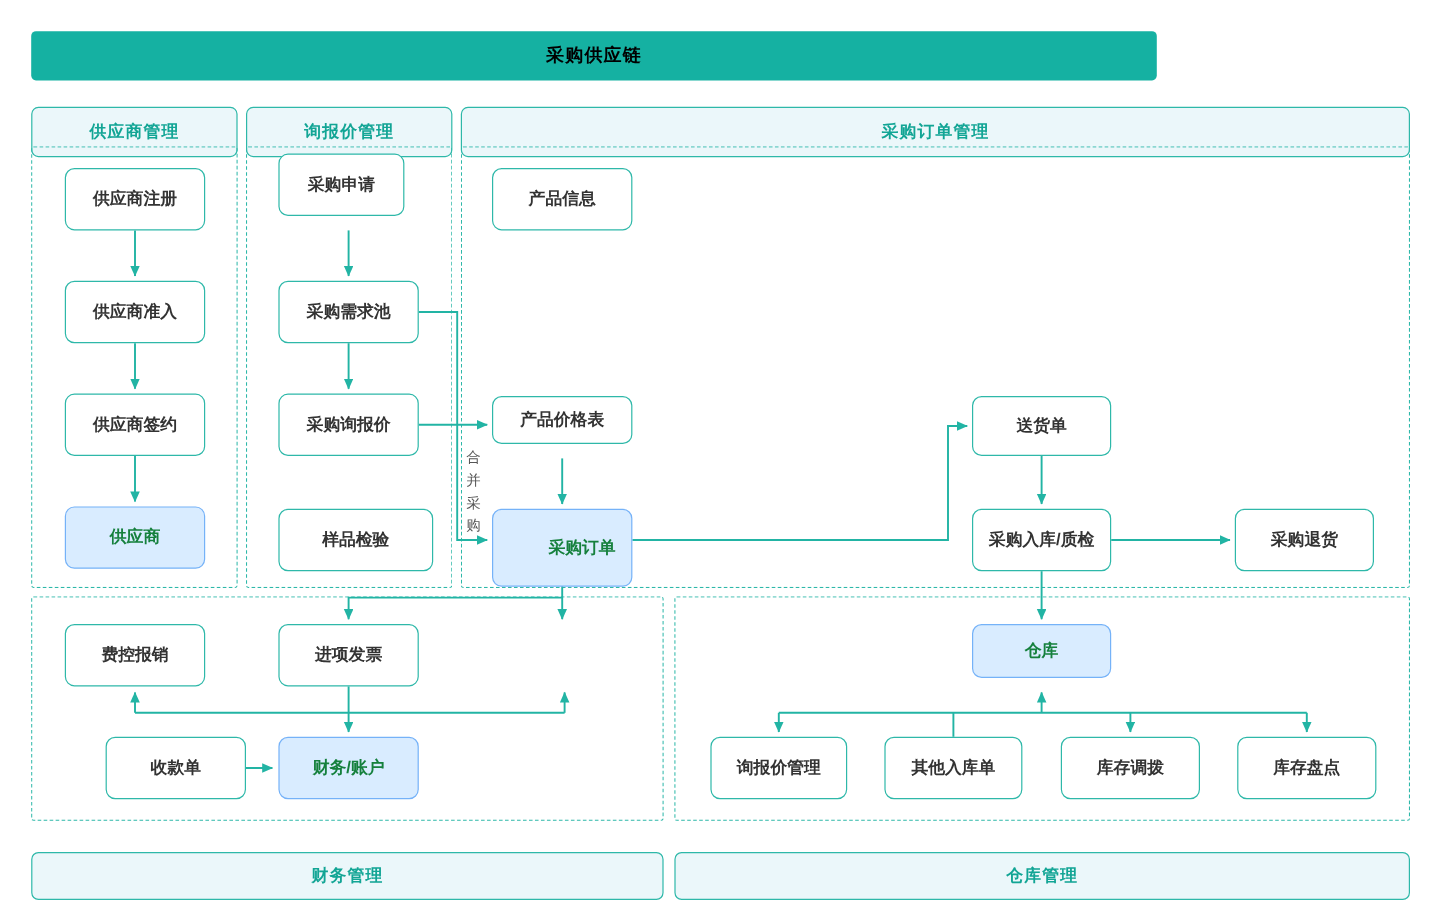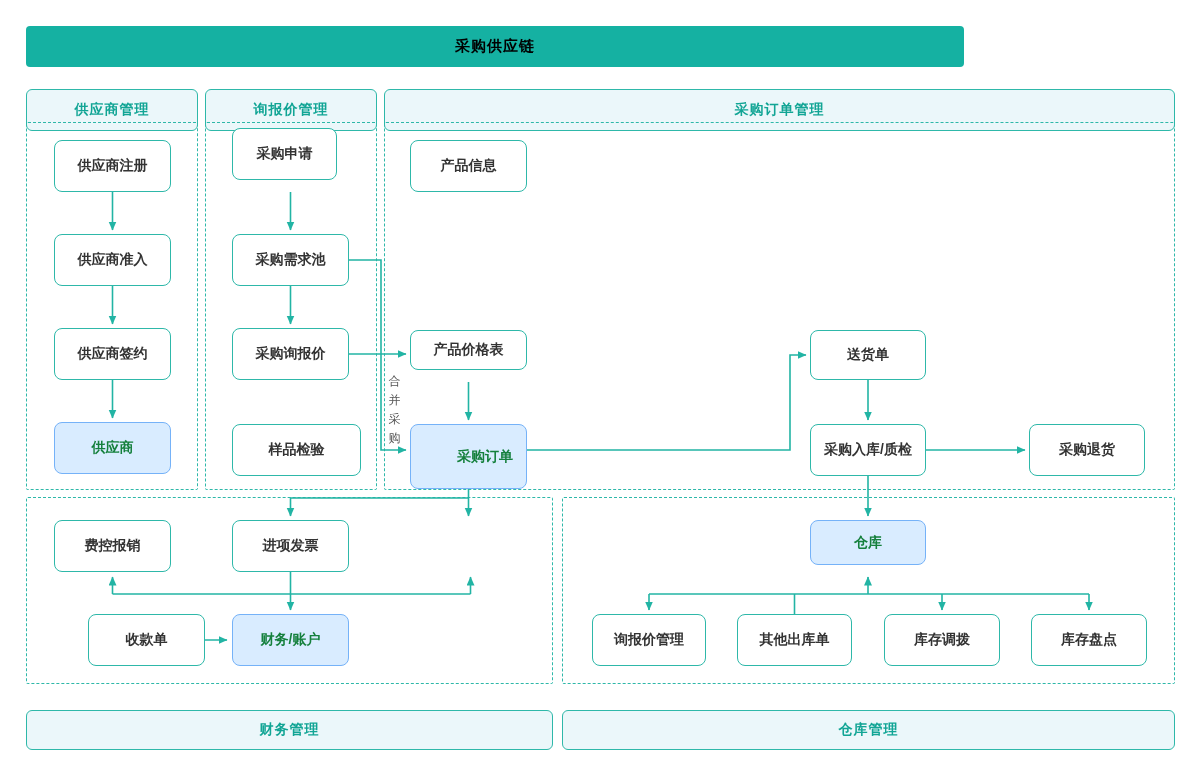--- a/index.html
+++ b/index.html
@@ -122,17 +122,17 @@
   <div class="node" style="left:810px;top:424px;width:116px;height:52px;">采购入库/质检</div>
   <div class="node" style="left:1029px;top:424px;width:116px;height:52px;">采购退货</div>
 
   <div class="node" style="left:54px;top:520px;width:117px;height:52px;">费控报销</div>
   <div class="node" style="left:232px;top:520px;width:117px;height:52px;">进项发票</div>
   <div class="node" style="left:54px;top:614px;width:117px;height:52px;margin-left:34px;">收款单</div>
   <div class="node blue" style="left:232px;top:614px;width:117px;height:52px;">财务/账户</div>
 
   <div class="node blue" style="left:810px;top:520px;width:116px;height:45px;">仓库</div>
   <div class="node" style="left:592px;top:614px;width:114px;height:52px;">询报价管理</div>
-  <div class="node" style="left:737px;top:614px;width:115px;height:52px;">其他出库单</div>
+  <div class="node" style="left:737px;top:614px;width:115px;height:52px;">其他入库单</div>
   <div class="node" style="left:884px;top:614px;width:116px;height:52px;">库存调拨</div>
   <div class="node" style="left:1031px;top:614px;width:116px;height:52px;">库存盘点</div>
 
 </div>
 
 </body></html>

